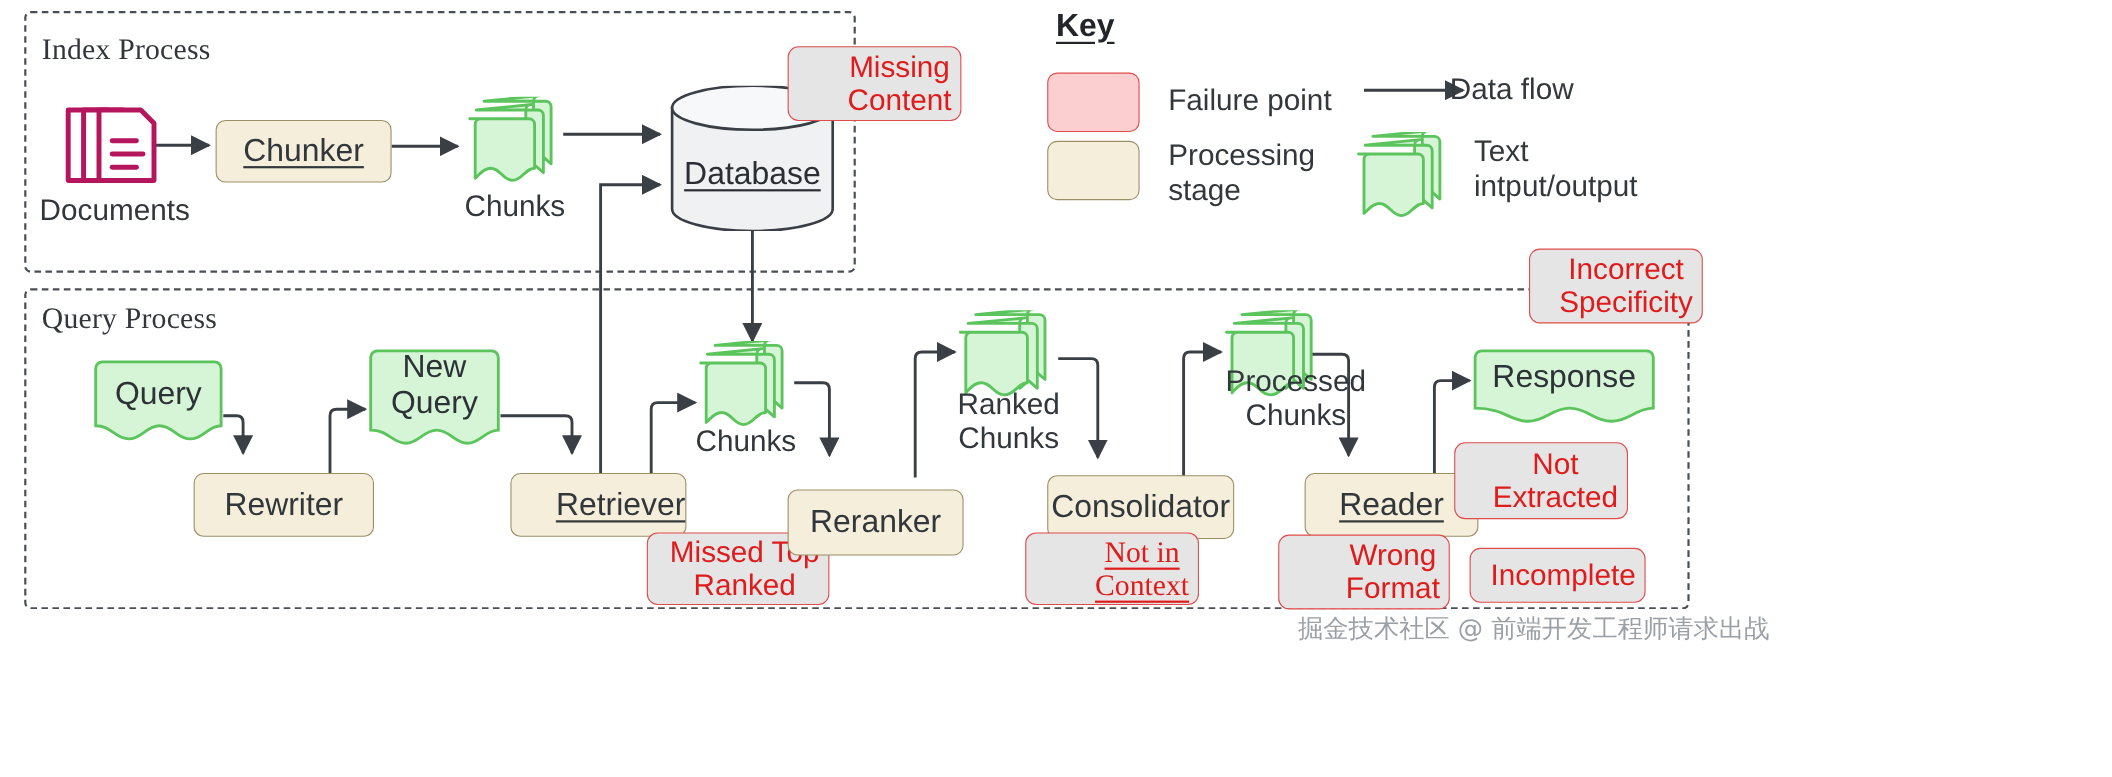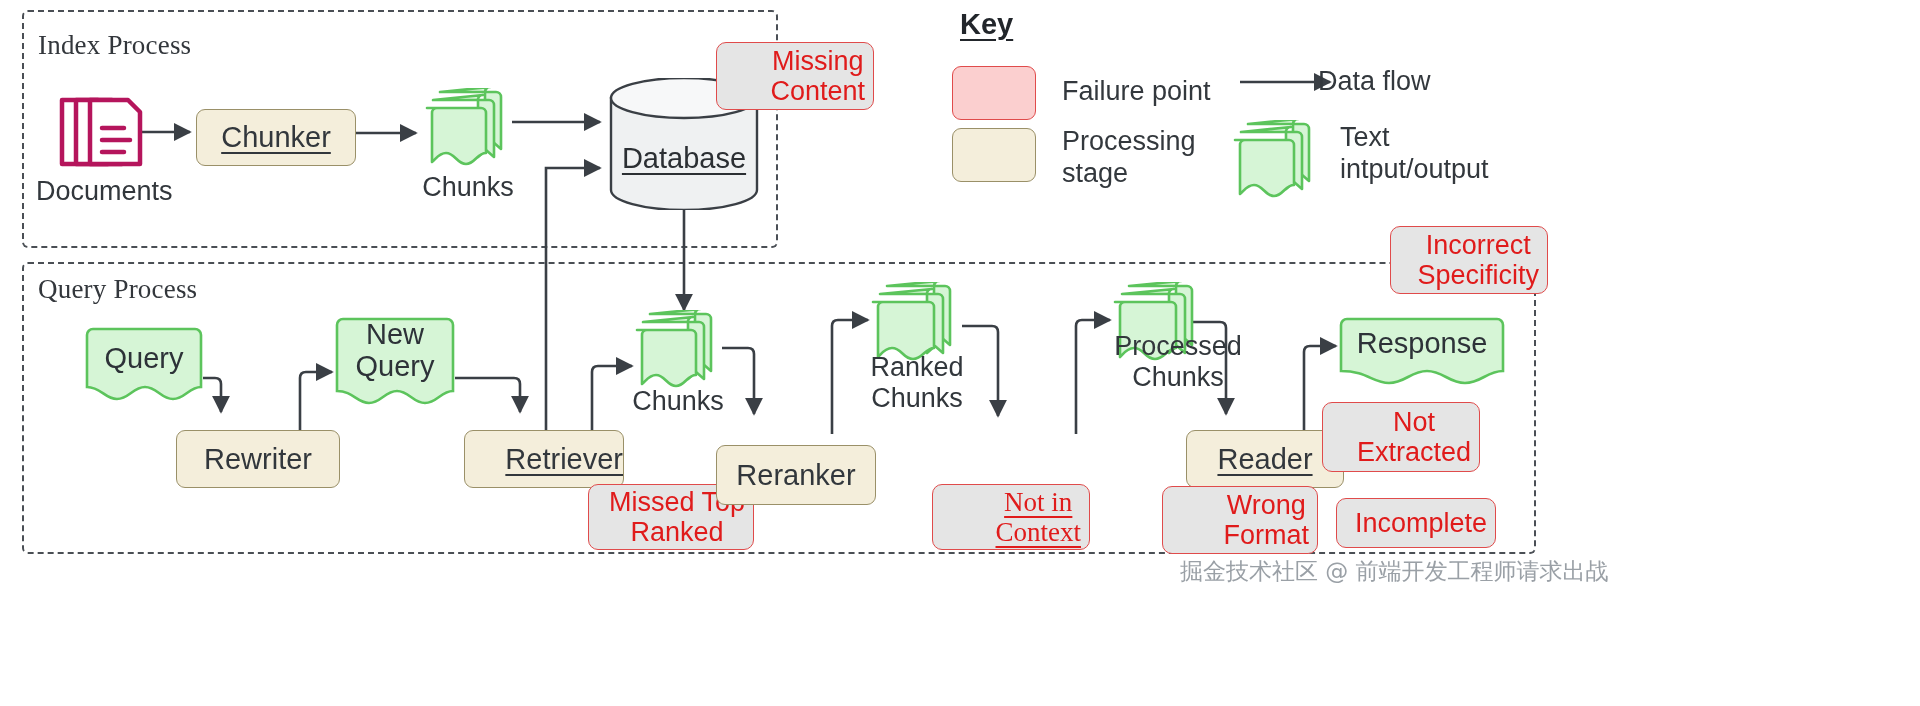--- a/index.html
+++ b/index.html
@@ -200,20 +200,23 @@
         <path d="M10,12 h58 a5,5 0 0 1 5,5 v54 l-8,-7 l-8,7 v-59 a5,5 0 0 1 5,-5 z"></path>
         <path d="M3,20 h56 a5,5 0 0 1 5,5 v41
                  c-9,0 -11,11 -21,11 c-10,0 -11,-11 -21,-11
                  c-7,0 -11,6 -14,9 v-50 a5,5 0 0 1 5,-5 z"></path>
       </g>
     </svg>
   </div>
   <div class="doc-label" style="left:850px;top:352px;width:134px;white-space:pre-line;line-height:1.16;">Ranked
 Chunks</div>
 
+  <div class="node stage-box" style="left:952px;top:432px;width:170px;height:58px;">
+    <span>Consolidator</span>
+  </div>
 
   <div class="node fail-box u" style="left:932px;top:484px;width:158px;height:66px;white-space:pre-line;">
     <span>Not in
 Context</span>
   </div>
 
   <div class="docs" style="left:1112px;top:282px;width:92px;height:82px;">
     <svg viewBox="0 0 92 82" width="92" height="82">
       <g fill="#d6f5d6" stroke="#5cc45c" stroke-width="2.6" stroke-linejoin="round">
         <path d="M17,4 h58 a5,5 0 0 1 5,5 v54 l-8,-7 l-8,7 v-59 a5,5 0 0 1 5,-5 z"></path>

